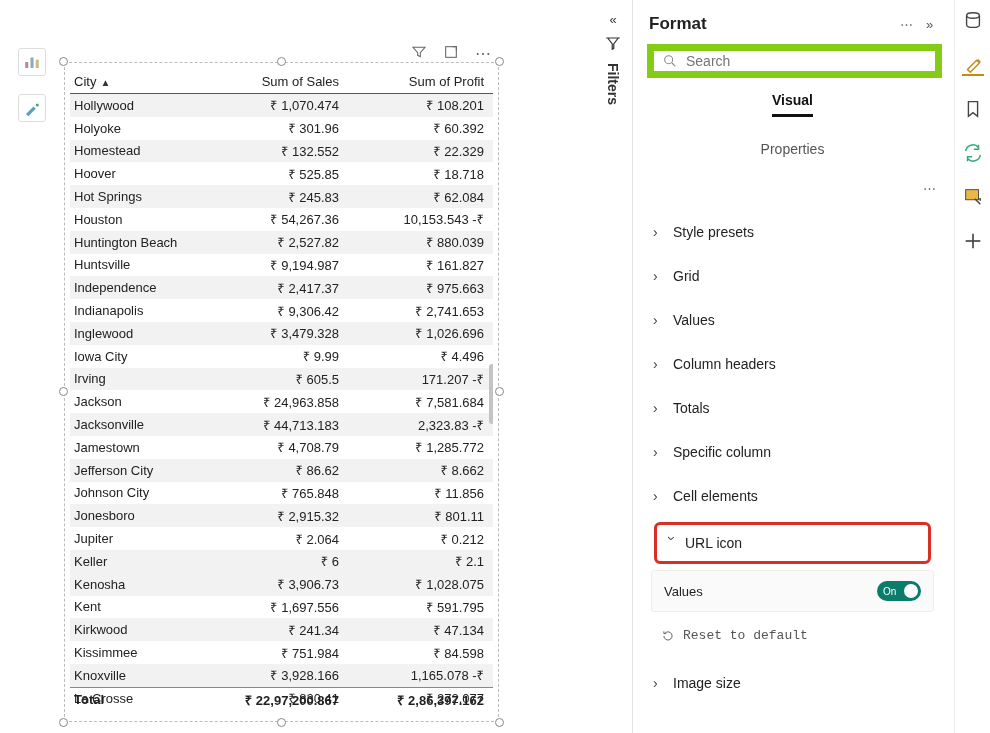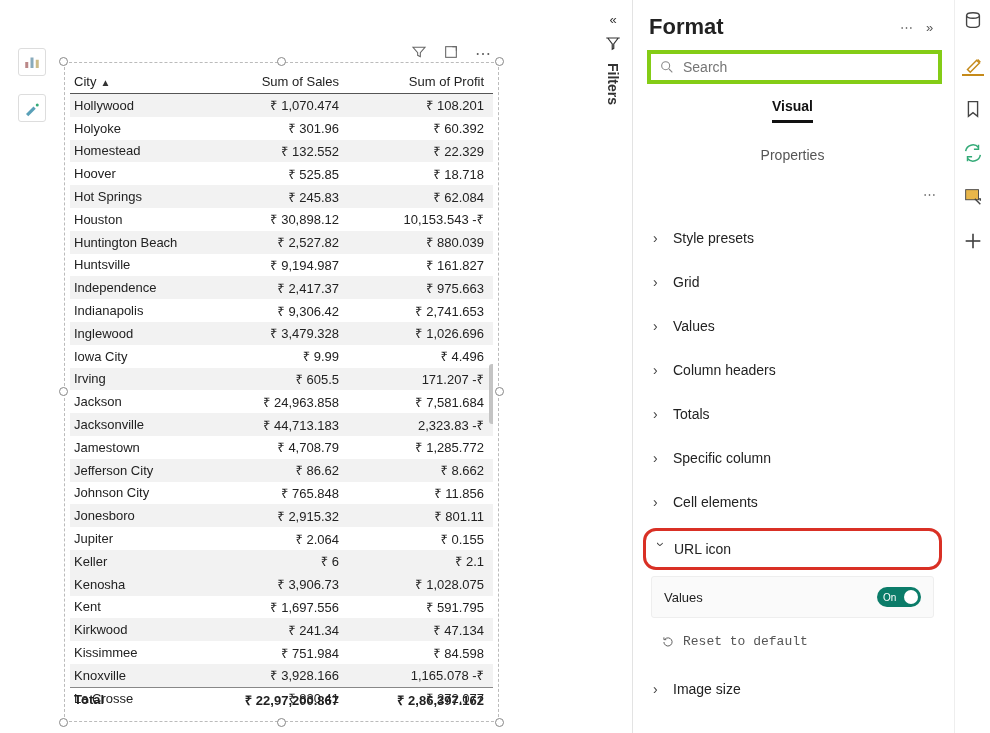--- a/index.html
+++ b/index.html
@@ -31,35 +31,35 @@
   .tfoot { height:24px; border-top:1px solid #888; font-weight:700; display:flex; align-items:center;}
   .table-scroll-thumb { position:absolute; right:-2px; top:270px; width:6px; height:60px; background:#c4c4c4; border-radius:3px;}
   
   .filters-rail { position:absolute; left:600px; top:12px; width:26px; display:flex; flex-direction:column; align-items:center; gap:8px; }
   .filters-rail .chev { width:20px; text-align:center; cursor:pointer; color:#333;}
   .filters-rail .icon { width:18px; height:18px; color:#333;}
   .filters-rail .vlabel { writing-mode: vertical-rl; font-size:14px; font-weight:600; color:#333; margin-top:2px;}
   
   .format-pane { position:absolute; left:632px; top:0; width:320px; bottom:0; border-left:1px solid #e3e3e3; display:flex; flex-direction:column;}
   .fp-head { display:flex; align-items:center; padding:14px 10px 8px 16px; }
-  .fp-head .title { font-size:22px; font-weight:600; flex:1;}
+  .fp-head .title { font-size:17px; font-weight:600; flex:1;}
   .fp-head .ic { width:16px; color:#555; cursor:pointer; margin-left:10px;}
-  .fp-search { margin:2px 10px 8px 14px; height:34px; border:4px solid #84cc16; display:flex; align-items:center; padding:0 8px; color:#777;}
+  .fp-search { margin:2px 10px 8px 14px; height:34px; border:7px solid #84cc16; display:flex; align-items:center; padding:0 8px; color:#777;}
   .fp-search svg{ width:16px; height:16px; margin-right:6px;}
   .fp-search input { border:none; outline:none; flex:1; font-size:14px; font-family:inherit;}
   .fp-tabs { display:flex; align-items:center; padding:0 14px; gap:18px; border-bottom:0; margin-bottom:10px;flex-direction:column;}
   .fp-tabs .tab { font-size:14px; padding:6px 0; cursor:pointer; color:#555;}
   .fp-tabs .tab.active { color:#111; font-weight:600; border-bottom:3px solid #111;}
   .fp-tabs .more { margin-left:auto; color:#555; cursor:pointer; letter-spacing:2px;}
   .fp-body { flex:1; overflow-y:auto; position:relative;}
   .fp-body::-webkit-scrollbar{width:8px}.fp-body::-webkit-scrollbar-thumb{background:#ccc;border-radius:4px}
   .card { margin:8px 12px; }
   .card-hd { display:flex; align-items:center; padding:10px 8px; cursor:pointer; font-size:14px;}
   .card-hd .chv { width:14px; margin-right:6px; color:#444;}
-  .card.highlight { border:3px solid #d93025; border-radius:13px; margin:6px 10px;}
+  .card.highlight { border:3px solid #d93025; border-radius:6px; margin:6px 21px;}
   .subcard { margin:4px 18px 8px 18px; background:#fafafa; border:1px solid #eee; border-radius:3px;}
   .subrow { display:flex; align-items:center; padding:10px 12px; font-size:13px;}
   .toggle { margin-left:auto; width:44px; height:20px; background:#0b7c69; border-radius:10px; position:relative; color:#fff; font-size:10px; display:flex; align-items:center; padding-left:6px; cursor:pointer;}
   .toggle::after { content:""; position:absolute; right:3px; top:3px; width:14px; height:14px; background:#fff; border-radius:50%;}
   .reset-row { display:flex; align-items:center; gap:8px; padding:8px 10px 14px 28px; color:#555; cursor:pointer; font-size:13px;font-family:Liberation Mono, monospace;}
   .reset-row svg{width:14px;height:14px}
   
   .right-rail { position:absolute; right:0; top:0; width:36px; bottom:0; border-left:1px solid #eee; display:flex; flex-direction:column; align-items:center; padding-top:10px; gap:22px;}
   .right-rail .rbtn { width:22px; height:22px; cursor:pointer; color:#444; display:flex; align-items:center; justify-content:center;}
   .right-rail .rbtn.active { border-bottom:2px solid #c58a1a;}
@@ -134,21 +134,21 @@
                 <div class="c1">₹ 525.85</div>
                 <div class="c2">₹ 18.718</div>
               </div>
               <div class="trow alt">
                 <div class="c0">Hot Springs</div>
                 <div class="c1">₹ 245.83</div>
                 <div class="c2">₹ 62.084</div>
               </div>
               <div class="trow">
                 <div class="c0">Houston</div>
-                <div class="c1">₹ 30,898.12</div>
+                <div class="c1">₹ 54,267.36</div>
                 <div class="c2">10,153.543 -₹</div>
               </div>
               <div class="trow alt">
                 <div class="c0">Huntington Beach</div>
                 <div class="c1">₹ 2,527.82</div>
                 <div class="c2">₹ 880.039</div>
               </div>
               <div class="trow">
                 <div class="c0">Huntsville</div>
                 <div class="c1">₹ 9,194.987</div>
@@ -205,21 +205,21 @@
                 <div class="c2">₹ 11.856</div>
               </div>
               <div class="trow alt">
                 <div class="c0">Jonesboro</div>
                 <div class="c1">₹ 2,915.32</div>
                 <div class="c2">₹ 801.11</div>
               </div>
               <div class="trow">
                 <div class="c0">Jupiter</div>
                 <div class="c1">₹ 2.064</div>
-                <div class="c2">₹ 0.155</div>
+                <div class="c2">₹ 0.212</div>
               </div>
               <div class="trow alt">
                 <div class="c0">Keller</div>
                 <div class="c1">₹ 6</div>
                 <div class="c2">₹ 2.1</div>
               </div>
               <div class="trow alt">
                 <div class="c0">Kenosha</div>
                 <div class="c1">₹ 3,906.73</div>
                 <div class="c2">₹ 1,028.075</div>

